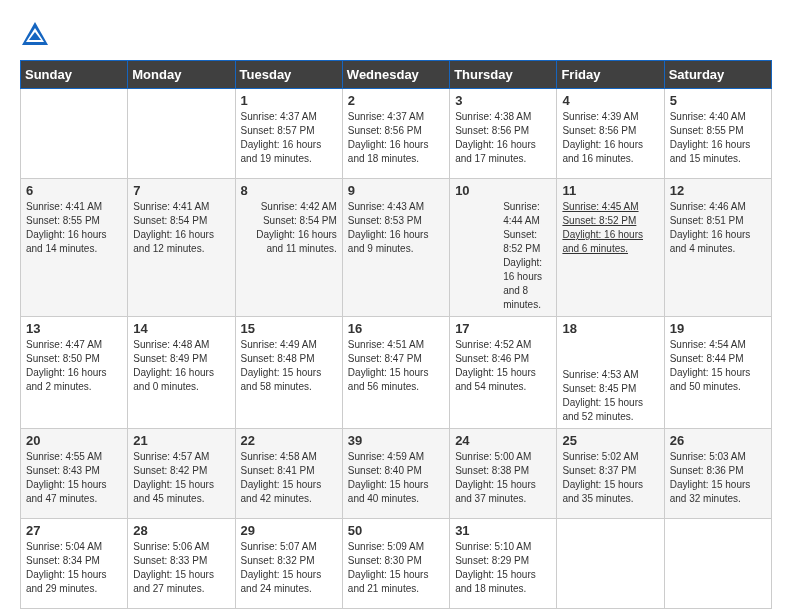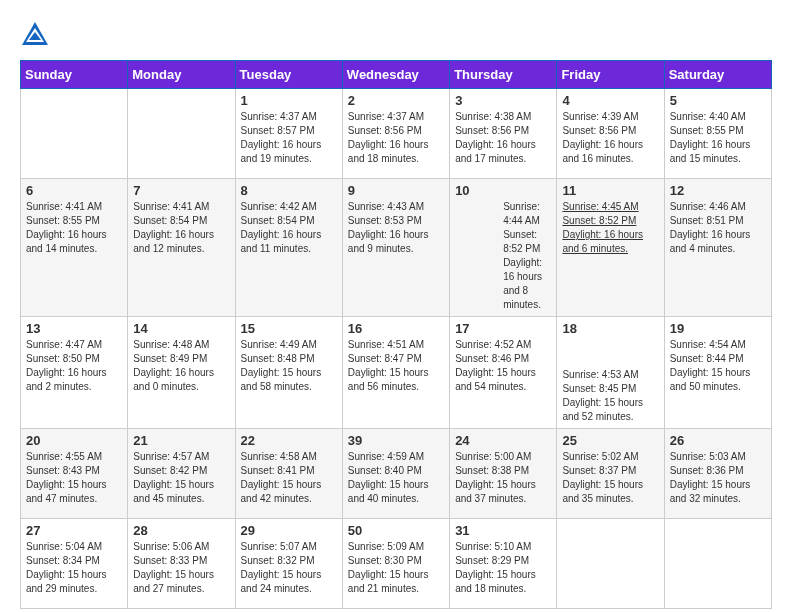--- a/index.html
+++ b/index.html
@@ -52,21 +52,21 @@
     .location {
       font-size: 16px;
       color: #555;
     }
     table {
       width: 100%;
       border-collapse: collapse;
       table-layout: fixed;
     }
     thead tr {
-      background-color: #6d28d9;
+      background-color: #404040;
       color: white;
     }
     thead th {
       padding: 6px 4px;
       font-size: 13px;
       font-weight: bold;
       text-align: left;
       border: 1px solid #1565c0;
     }
     tbody td {
@@ -181,21 +181,21 @@
         </td>
         <td>
           <span class="day-number">7</span>
           <div class="day-info" style="white-space: pre-line;">Sunrise: 4:41 AM
 Sunset: 8:54 PM
 Daylight: 16 hours
 and 12 minutes.</div>
         </td>
         <td>
           <span class="day-number">8</span>
-          <div class="day-info" style="white-space: pre-line;">Sunrise: 4:42 AM
+          <div class="day-info" style="white-space: pre-line; text-align: right;">Sunrise: 4:42 AM
 Sunset: 8:54 PM
 Daylight: 16 hours
 and 11 minutes.</div>
         </td>
         <td>
           <span class="day-number">9</span>
           <div class="day-info" style="white-space: pre-line;">Sunrise: 4:43 AM
 Sunset: 8:53 PM
 Daylight: 16 hours
 and 9 minutes.</div>

